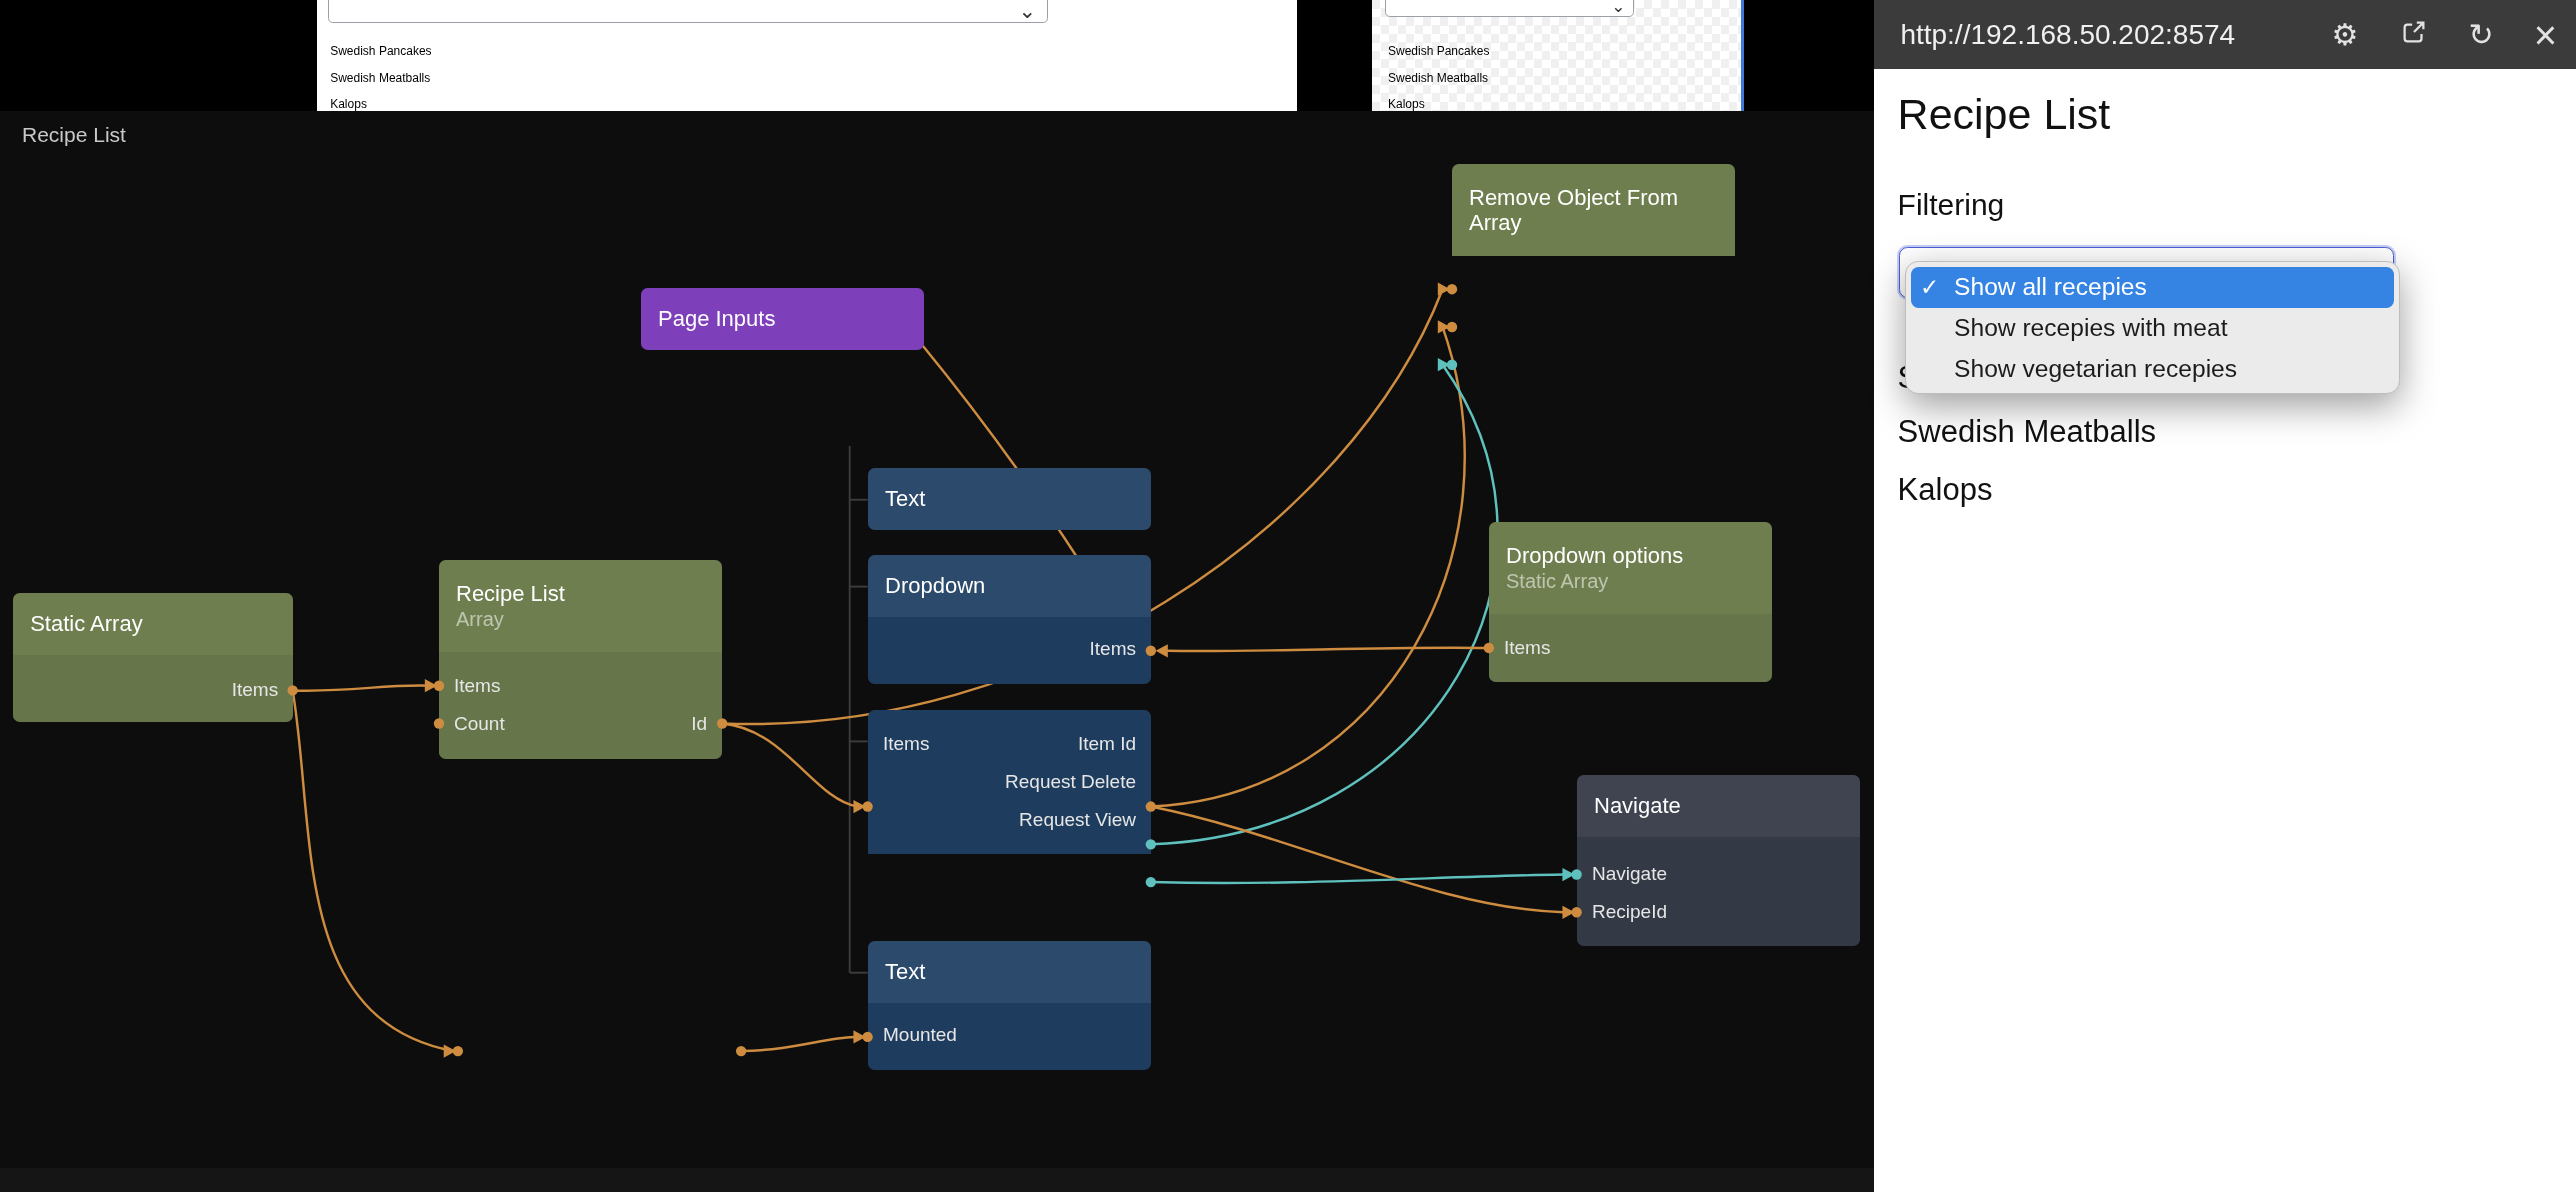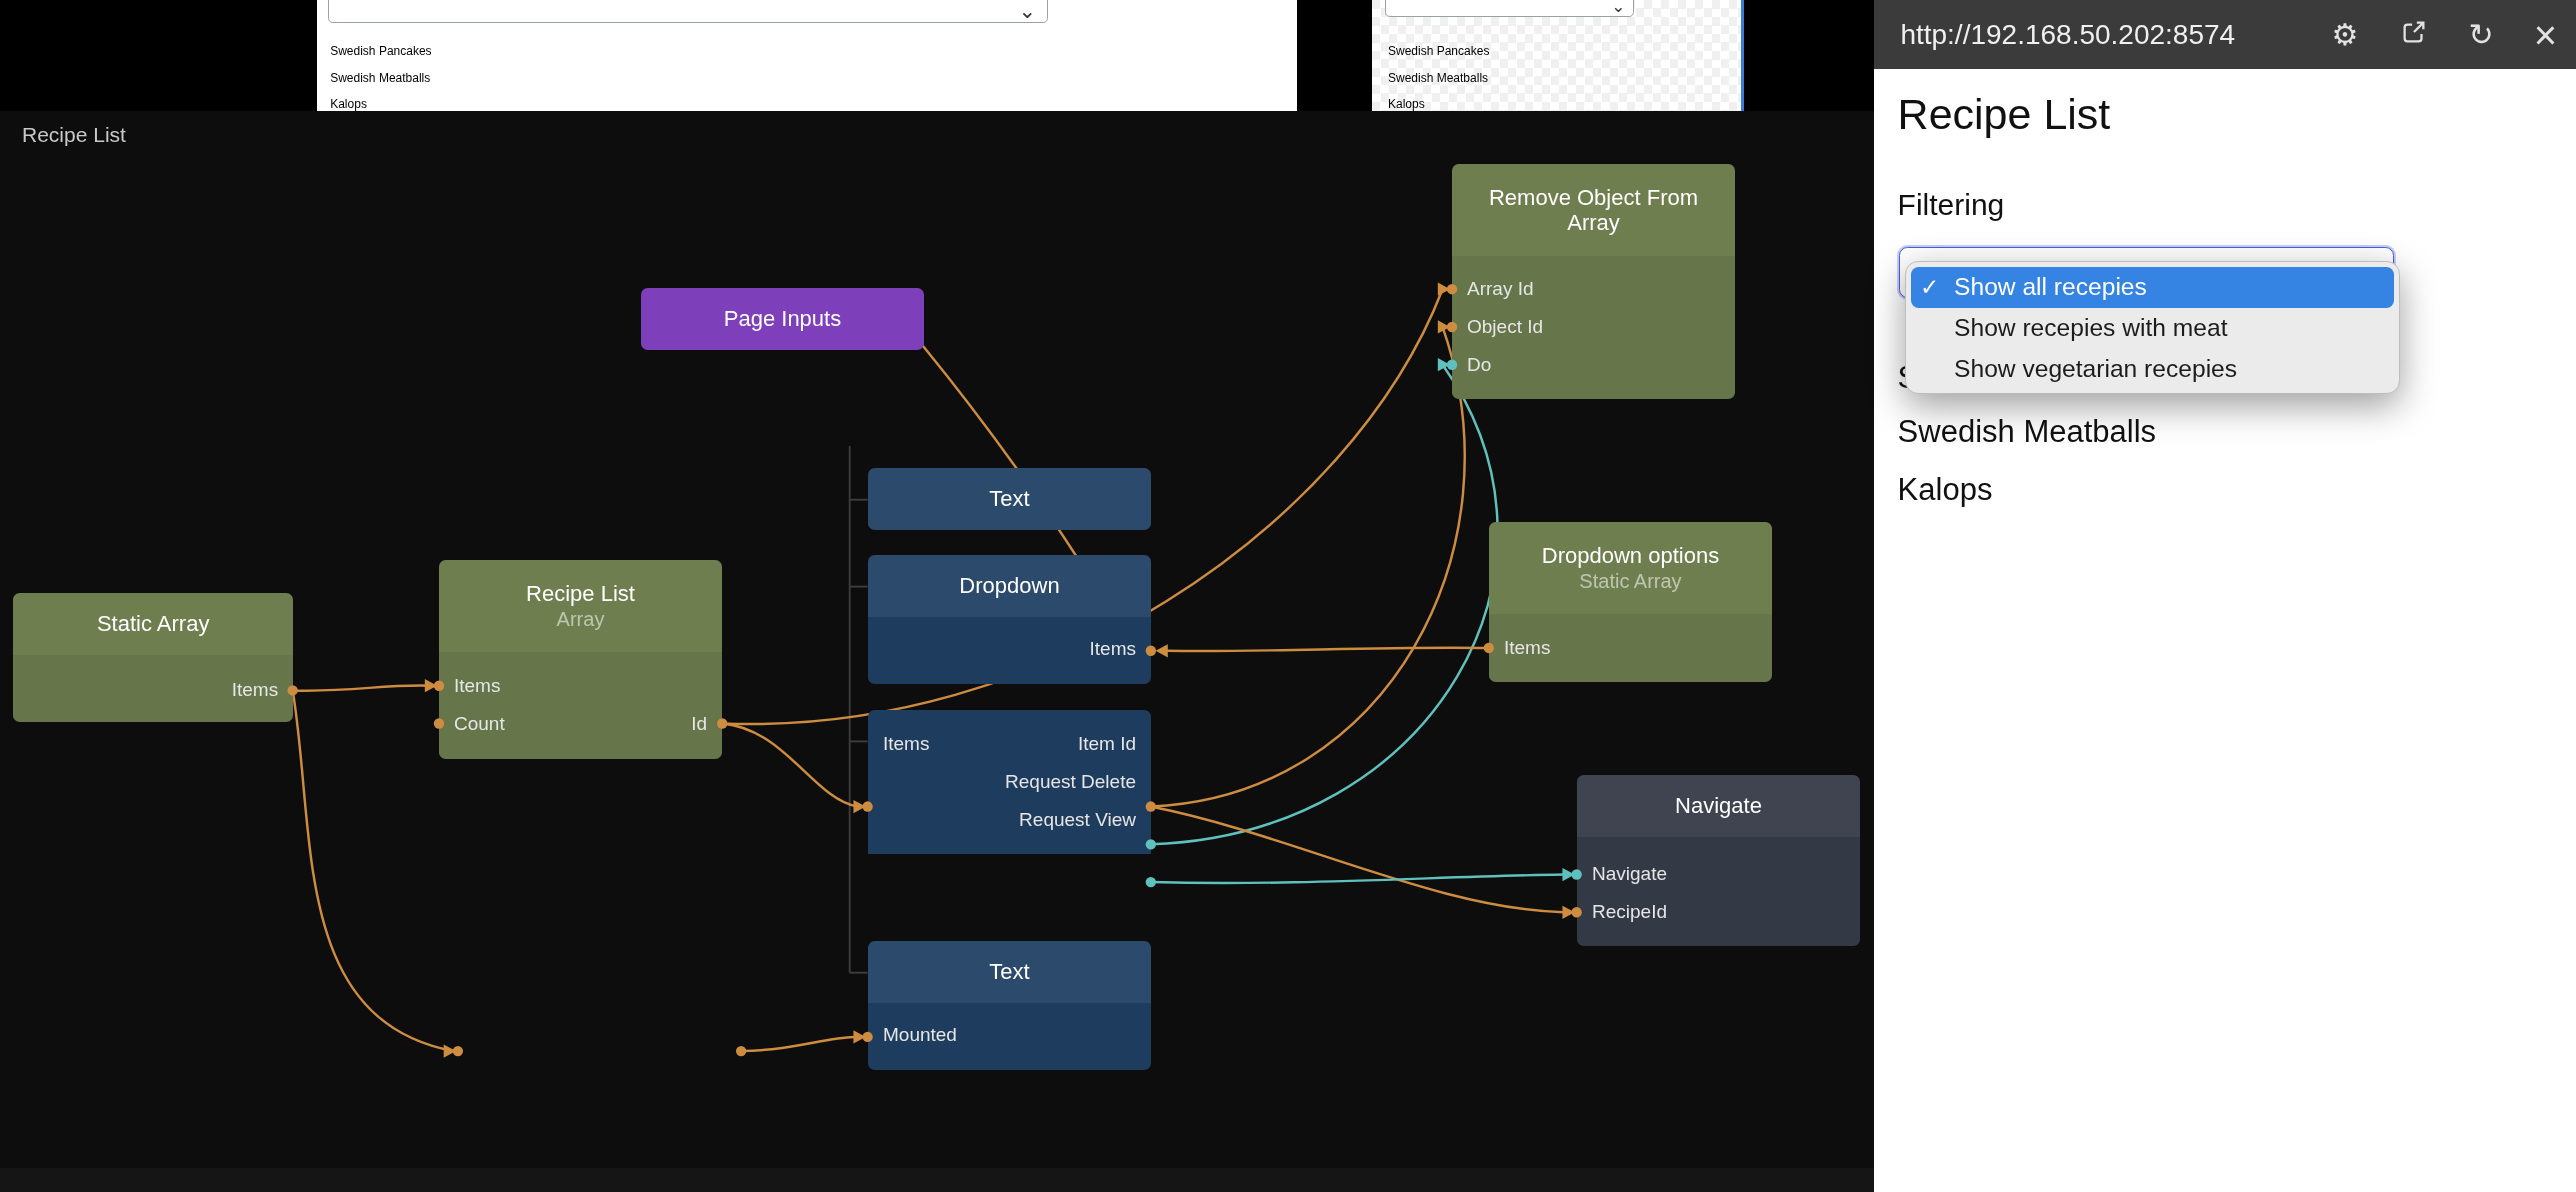--- a/index.html
+++ b/index.html
@@ -22,21 +22,21 @@
   .card-a .mini-select{left:11.3px;top:-28px;width:720px;height:51px;}
   .card-a .mini-select .chev{margin-top:1.9px;}
   .card-b .mini-select{left:13.2px;top:-21px;width:249px;height:38px;}
   .card-b .mini-select .chev{right:7.6px;font-size:17px;margin-top:-1.9px;}
   .mini-list{position:absolute;left:13.2px;top:42px;color:#000;}
   .card-b .mini-list{left:16px;}
   .mini-list div{font-size:12px;line-height:18px;margin-bottom:8.5px;font-weight:500;}
 
   
   .node{position:absolute;border-radius:6.6px;overflow:hidden;color:#fff;z-index:3;}
-  .nhead{height:62px;display:flex;flex-direction:column;justify-content:center;padding:0 17px;box-sizing:border-box;text-align:center;}
+  .nhead{height:62px;display:flex;flex-direction:column;justify-content:center;padding:0 17px;box-sizing:border-box;}
   .nhead.tall{height:92px;}
   .ntitle{font-size:22px;line-height:25.5px;}
   .nsub{font-size:20px;opacity:.55;margin-top:0.9px;}
   .nbody{box-sizing:border-box;}
   .prow{height:38px;display:flex;align-items:center;padding:0 15px;font-size:19px;color:#e6e6e6;}
   .prow.right{justify-content:flex-end;}
   .prow.split{justify-content:space-between;}
   .green .nhead{background:#6f7e4e;}  .green .nbody{background:#67764a;}
   .blue  .nhead{background:#2c4a6b;}  .blue  .nbody{background:#1e3c5d;}
   .pagec .nhead{background:#2d4e72;height:64px;}
@@ -179,31 +179,20 @@
         <div class="prow">
             <span>Mounted</span>
           </div>
       </div>
     </div>
 
     <div class="node green" style="left:1452px;top:164px;width:283px;height:235px;">
       <div class="nhead tall">
           <div class="ntitle">Remove Object From Array</div>
         </div>
-      <div class="nbody" style="height:144px;padding-top:14px;">
-        <div class="prow">
-            <span>Array Id</span>
-          </div>
-        <div class="prow">
-            <span>Object Id</span>
-          </div>
-        <div class="prow">
-            <span>Do</span>
-          </div>
-      </div>
     </div>
 
     <div class="node green" style="left:1489px;top:522px;width:283px;height:160px;">
       <div class="nhead tall">
         <div class="ntitle">Dropdown options</div>
         <div class="nsub">Static Array</div>
       </div>
       <div class="nbody" style="height:68px;padding-top:15px;">
         <div class="prow">
             <span>Items</span>

